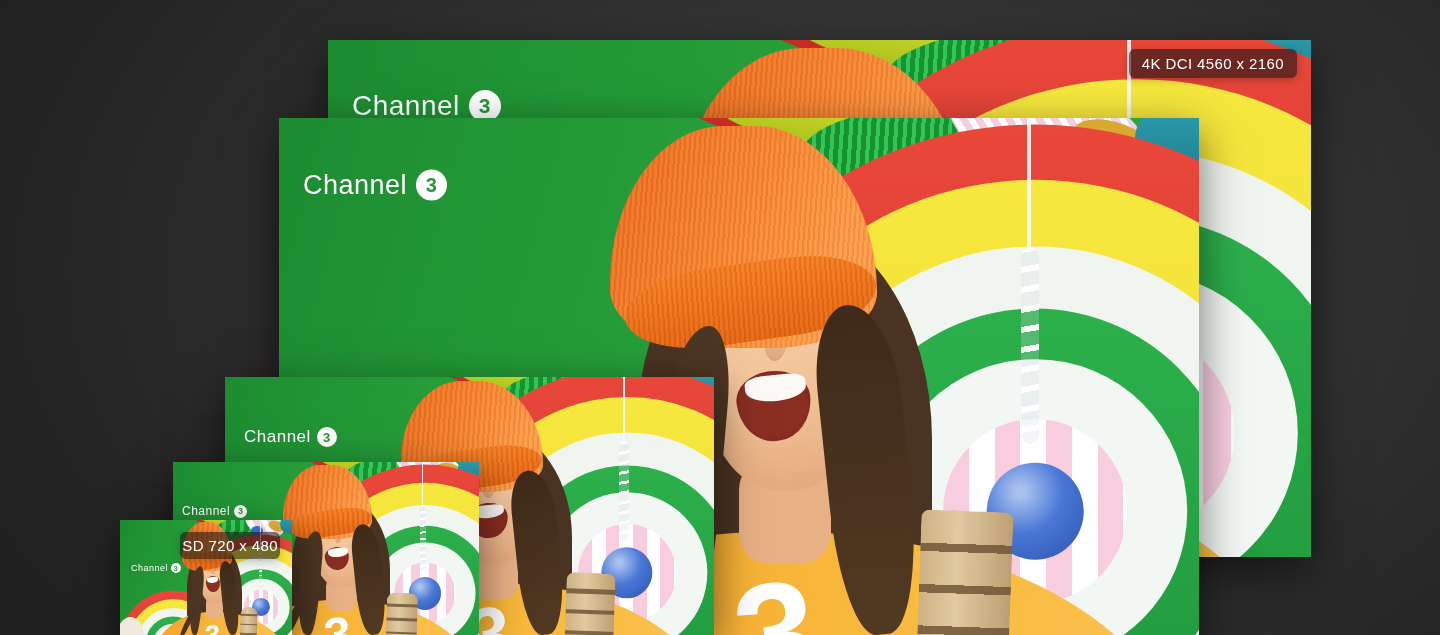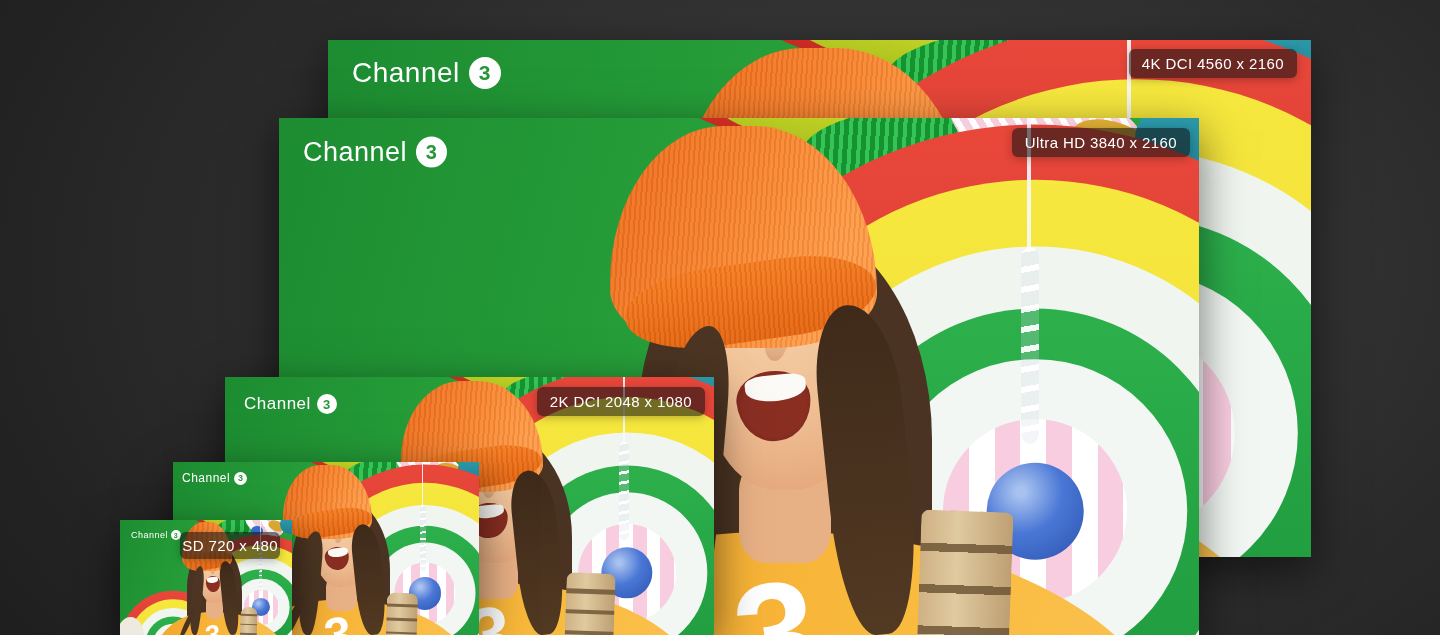--- a/index.html
+++ b/index.html
@@ -10,21 +10,21 @@
   }
   
   .frame{position:absolute;overflow:hidden;box-shadow:0 14px 42px rgba(0,0,0,0.55);}
   #f-4k {left:328px;top:40px; width:983px;height:517px;--w:983px;z-index:1;}
   #f-uhd{left:279px;top:118px;width:920px;height:517px;--w:920px;z-index:2;}
   #f-2k {left:225px;top:377px;width:489px;height:258px;--w:489px;z-index:3;}
   #f-hd {left:173px;top:462px;width:306px;height:173px;--w:306px;z-index:4;}
   #f-sd {left:120px;top:520px;width:172px;height:115px;--w:172px;z-index:5;}
 
   
-  .brand{position:absolute;z-index:20;display:flex;align-items:center;color:#fff;transform:translateY(-50%);font-weight:400;letter-spacing:0.5px;}
+  .brand{position:absolute;z-index:20;display:flex;align-items:center;color:#fff;transform:translateY(-50%);font-weight:400;letter-spacing:0.5px;margin-top:33px;}
   .brand-badge{background:#fff;color:#28973a;border-radius:50%;display:flex;align-items:center;justify-content:center;font-weight:bold;}
   #f-4k  .brand{left:24px;top:33px;font-size:28px;gap:9px;}
   #f-4k  .brand-badge{width:32px;height:32px;font-size:21px;}
   #f-uhd .brand{left:24px;top:34px;font-size:27px;gap:9px;}
   #f-uhd .brand-badge{width:31px;height:31px;font-size:20px;}
   #f-2k  .brand{left:19px;top:27px;font-size:17px;gap:6px;}
   #f-2k  .brand-badge{width:20px;height:20px;font-size:13px;}
   #f-hd  .brand{left:9px;top:16px;font-size:12px;gap:4px;}
   #f-hd  .brand-badge{width:13px;height:13px;font-size:9px;}
   #f-sd  .brand{left:11px;top:15px;font-size:9px;gap:3px;}
@@ -194,21 +194,20 @@
   <span class="beanie"></span>
   <span class="brim"></span>
   <span class="hair-l"></span>
   <span class="hair-r"></span>
   <span class="hair-wisp"></span>
 </div>
     <div class="brand">
       <span class="brand-name">Channel</span>
       <span class="brand-badge">3</span>
     </div>
-    <div class="res-label">Ultra HD 3840 x 2160</div>
   </section>
 
   <section class="frame" id="f-2k">
     <div class="scene scene-mount">
   <span class="ring lr-red"></span>
   <span class="ring lr-yellow"></span>
   <span class="ring lr-white1"></span>
   <span class="ring lr-green"></span>
   <span class="ring lr-white2"></span>
   <span class="ring lr-blue"></span>
@@ -245,21 +244,20 @@
   <span class="beanie"></span>
   <span class="brim"></span>
   <span class="hair-l"></span>
   <span class="hair-r"></span>
   <span class="hair-wisp"></span>
 </div>
     <div class="brand">
       <span class="brand-name">Channel</span>
       <span class="brand-badge">3</span>
     </div>
-    <div class="res-label">2K DCI 2048 x 1080</div>
   </section>
 
   <section class="frame" id="f-hd">
     <div class="scene scene-mount">
   <span class="ring lr-red"></span>
   <span class="ring lr-yellow"></span>
   <span class="ring lr-white1"></span>
   <span class="ring lr-green"></span>
   <span class="ring lr-white2"></span>
   <span class="ring lr-blue"></span>

